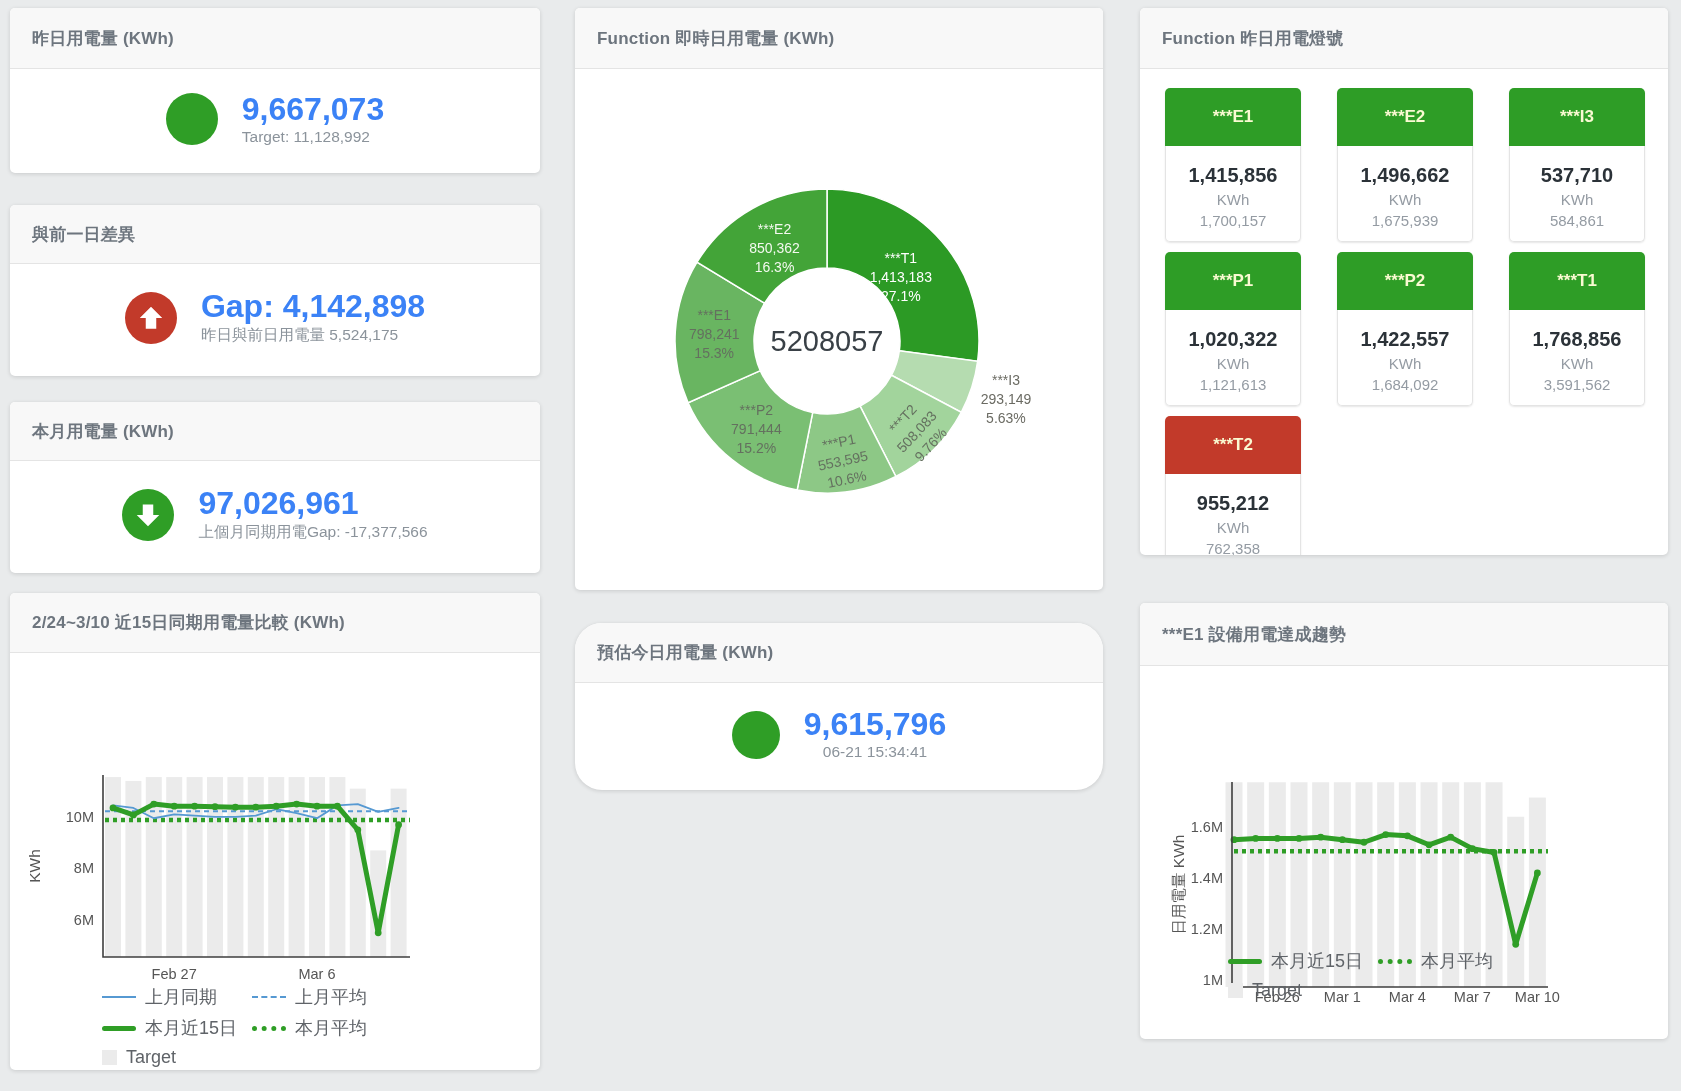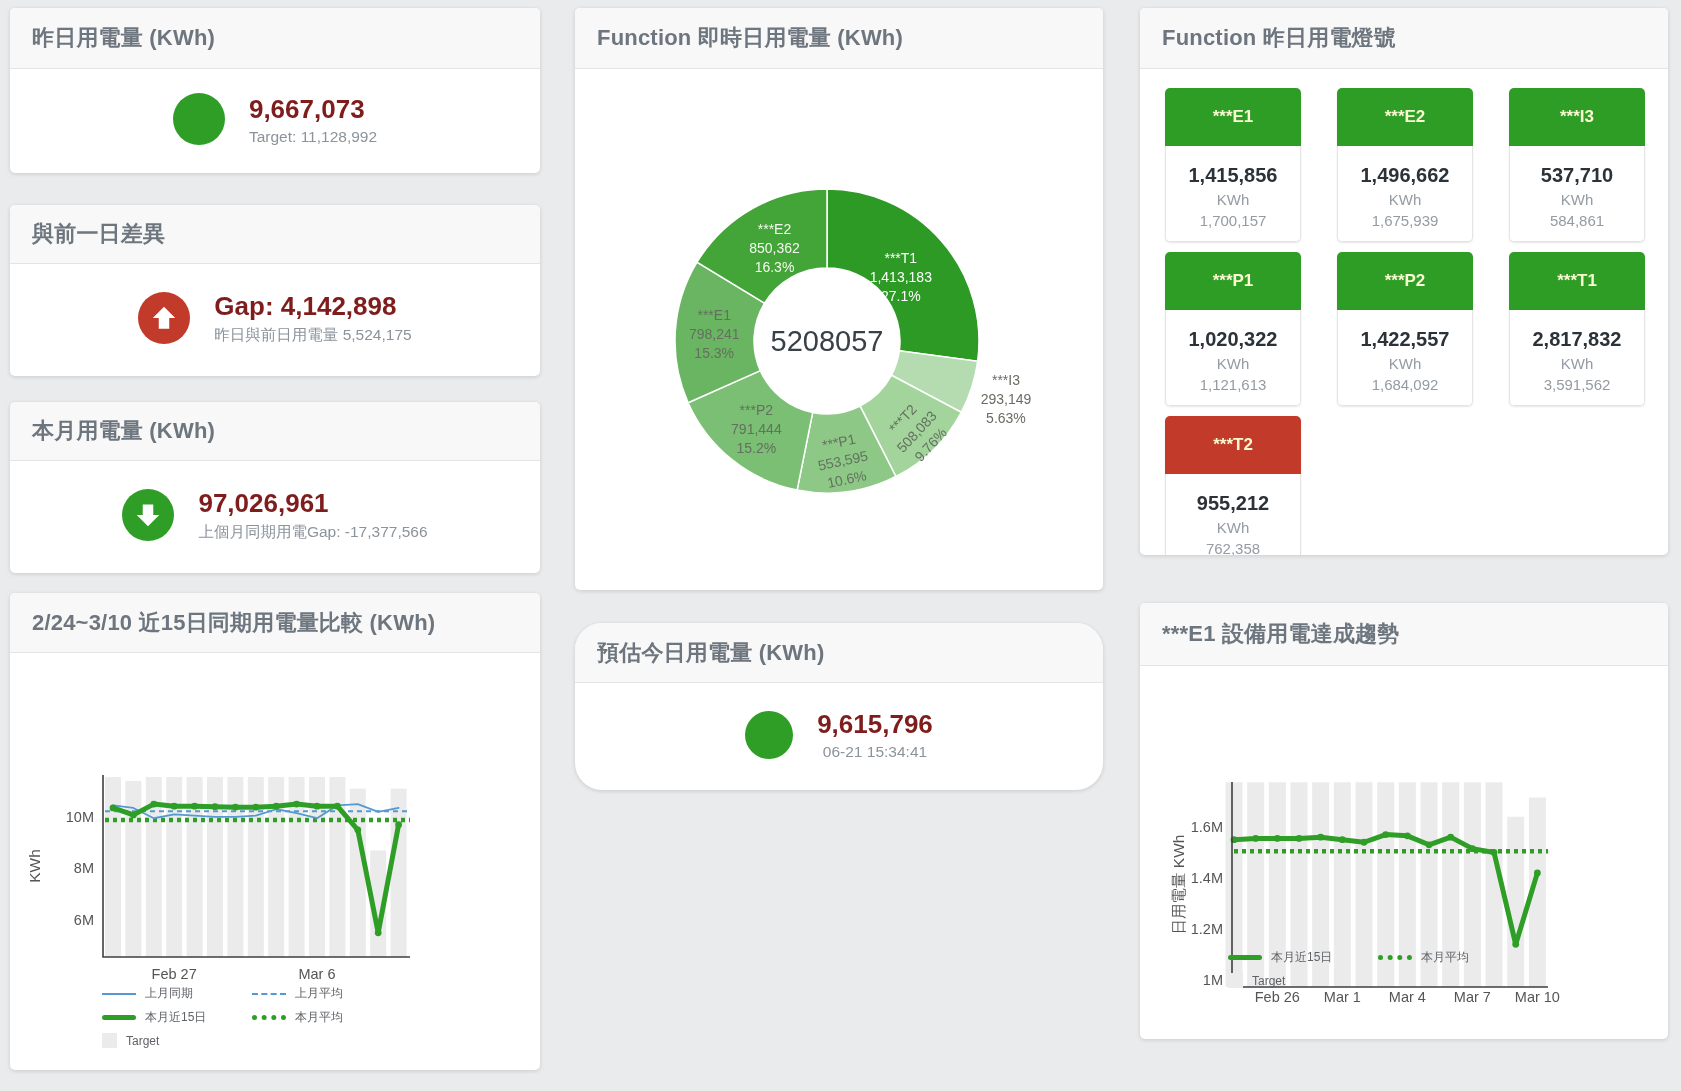--- a/index.html
+++ b/index.html
@@ -1,43 +1,43 @@
 <!DOCTYPE html>
 <html><head>
 <meta charset="utf-8">
 <style>
   * { margin:0; padding:0; box-sizing:border-box; }
   html,body { width:1681px; height:1091px; }
   body { font-family:"Liberation Sans", sans-serif; background:#e9ebec; position:relative; overflow:hidden; }
   .card { position:absolute; background:#fff; border-radius:5px; box-shadow:0 1px 4px rgba(0,0,0,.14); overflow:hidden; }
   .card-header { background:#f8f8f8; border-bottom:1px solid #e4e4e4; display:flex; align-items:center; padding:0 22px; }
-  .card-title { color:#6d757e; font-size:22px; font-weight:700; letter-spacing:.2px; }
+  .card-title { color:#6d757e; font-size:17px; font-weight:700; letter-spacing:.2px; }
   .card-body { position:relative; }
   
   .stat { display:flex; align-items:center; justify-content:center; gap:24px; height:100%; padding-bottom:4px; }
   .circle { width:52px; height:52px; border-radius:50%; display:flex; align-items:center; justify-content:center; flex:0 0 auto; }
   .circle svg { width:30px; height:30px; }
-  .stat-text .big { font-size:26px; font-weight:700; color:#7f1d1d; line-height:32px; }
+  .stat-text .big { font-size:32px; font-weight:700; color:#3b82f6; line-height:32px; }
   .stat-text .sub { font-size:15.5px; color:#8b939b; margin-top:3px; }
   .sub-center { text-align:center; }
   
   .tiles { display:flex; flex-wrap:wrap; column-gap:36px; row-gap:10px; padding:19px 21px 0 25px; }
   .tile { width:136px; border-radius:5px; box-shadow:0 1px 2px rgba(0,0,0,.10); }
   .tile-head { height:58px; border-radius:5px 5px 0 0; display:flex; align-items:center; justify-content:center;
                color:#fafad2; font-size:17px; font-weight:700; }
   .tile-body { border:1px solid #e4e4e4; border-top:none; border-radius:0 0 5px 5px; background:#fff;
                text-align:center; padding:18px 2px 12px; }
   .tile-val { font-size:20px; font-weight:700; color:#2b3238; }
   .tile-unit, .tile-target { font-size:15px; color:#949ba3; margin-top:4px; }
   
   .donut-wrap { position:absolute; inset:0; }
   .donut-label { position:absolute; text-align:center; font-size:14px; line-height:19px; pointer-events:none; white-space:nowrap; }
   .donut-center { position:absolute; font-size:29px; color:#394046; transform:translate(-50%,-50%); pointer-events:none; }
   
-  .legend { position:absolute; font-size:12px; color:#5f6368; }
+  .legend { position:absolute; font-size:18px; color:#5f6368; }
   .legend-row { display:flex; margin-bottom:7px; }
   .legend-item { display:flex; align-items:center; width:150px; cursor:pointer; }
   .sw { display:inline-block; margin-right:9px; }
   .sw-line-blue   { width:34px; border-top:2px solid #5699d2; }
   .sw-dash-blue   { width:34px; border-top:2px dashed #5699d2; }
   .sw-line-green  { width:34px; border-top:5px solid #2f9e26; border-radius:3px; }
   .sw-dot-green   { width:34px; border-top:5px dotted #2f9e26; }
   .sw-sq-gray     { width:15px; height:15px; background:#ebebeb; }
   .chart-canvas { position:absolute; left:0; top:0; }
 </style>
@@ -250,21 +250,21 @@
           <div class="tile-head" style="background:#2e9d26">***P2</div>
           <div class="tile-body">
             <div class="tile-val">1,422,557</div>
             <div class="tile-unit">KWh</div>
             <div class="tile-target">1,684,092</div>
           </div>
         </div>
         <div class="tile">
           <div class="tile-head" style="background:#2e9d26">***T1</div>
           <div class="tile-body">
-            <div class="tile-val">2,817,832</div>
+            <div class="tile-val">1,768,856</div>
             <div class="tile-unit">KWh</div>
             <div class="tile-target">3,591,562</div>
           </div>
         </div>
         <div class="tile">
           <div class="tile-head" style="background:#c23a2a">***T2</div>
           <div class="tile-body">
             <div class="tile-val">955,212</div>
             <div class="tile-unit">KWh</div>
             <div class="tile-target">762,358</div>

